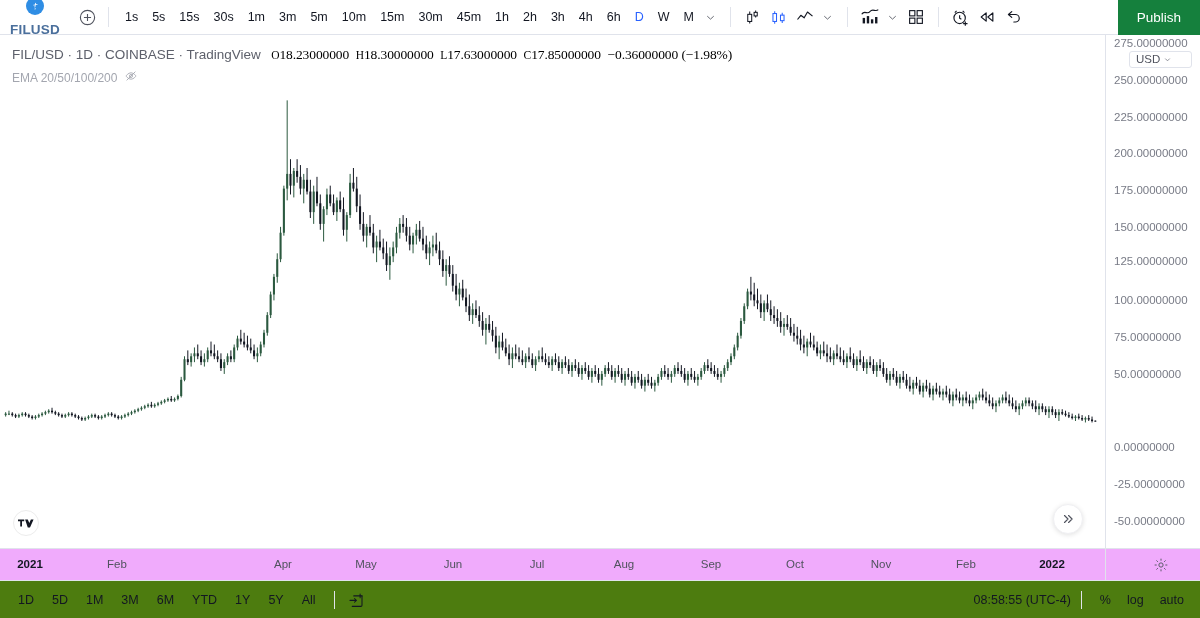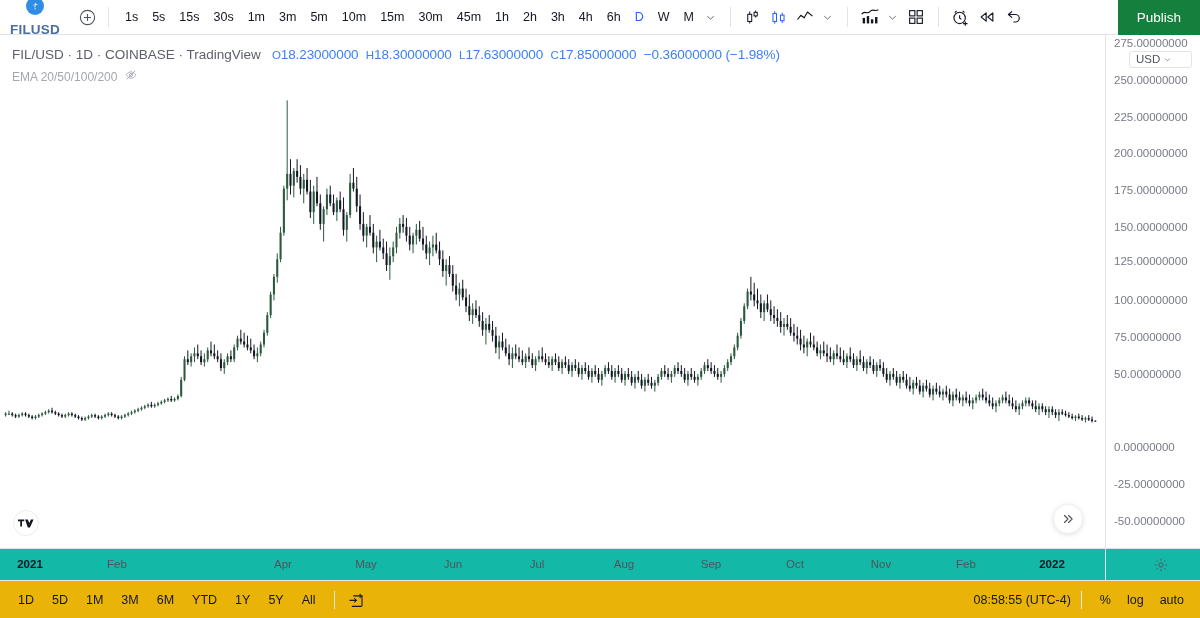--- a/index.html
+++ b/index.html
@@ -52,21 +52,21 @@
   }
 
   
   .chart-wrap {
     position:absolute; top:35px; left:0; width:1105px; height:513px;
     background:#fff; overflow:hidden;
   }
   .legend { position:absolute; top:12px; left:12px; pointer-events:none; }
   .legend-line1 { font-size:13.5px; color:#787b86; white-space:nowrap; }
   .legend-line1 .sym { color:#5d606b; }
-  .legend-line1 .ohlc { color:#3b82f6; letter-spacing:-0.1px; }
+  .legend-line1 .ohlc { color:#000000; letter-spacing:-0.1px;font-family:Liberation Serif, serif; }
   .legend-line1 .ohlc .lbl { font-size:11.5px; }
   .legend-line2 {
     margin-top:6px; font-size:12px; color:#a3a6af;
     display:flex; align-items:center; gap:7px;
   }
   .cand-svg { position:absolute; inset:0; }
 
   .scroll-btn {
     position:absolute; right:22px; bottom:14px;
     width:30px; height:30px; border-radius:50%;
@@ -99,37 +99,37 @@
   .pa-badge {
     position:absolute; left:0; width:95px; background:#131722; color:#fff;
     padding:3px 0 4px 8px; font-size:11.5px; line-height:14px;
     transform:translateY(-50%); cursor:pointer;
   }
   .pa-badge div { white-space:nowrap; }
 
   
   .time-axis {
     position:absolute; top:548px; left:0; width:1200px; height:32px;
-    border-top:1px solid #e0e3eb; background:#14b8a6;padding-left:41px;
+    border-top:1px solid #e0e3eb; background:#f0abfc;padding-left:41px;
   }
   .ta-label {
     position:absolute; top:9px; font-size:11.5px; color:#50535e;
     transform:translateX(-50%); white-space:nowrap;
   }
   .ta-label.year { font-weight:700; color:#131722; }
   .ta-gear {
     position:absolute; right:30px; top:7px; cursor:pointer;
     width:18px; height:18px; display:flex; align-items:center; justify-content:center;
   }
   .ta-divider { position:absolute; left:1105px; top:0; width:1px; height:32px; background:#e0e3eb; }
 
   
   .bottom-bar {
     position:absolute; top:580px; left:0; width:1200px; height:38px;
-    border-top:1px solid #e0e3eb; background:#eab308;
+    border-top:1px solid #e0e3eb; background:#4d7c0f;
     display:flex; align-items:center;
   }
   .rng {
     font-size:12.5px; color:#131722; padding:3px 8px; margin-left:2px;
     cursor:pointer; border-radius:3px; white-space:nowrap;
   }
   .rng:first-of-type { margin-left:10px; }
   .bb-sep { width:1px; height:18px; background:#e0e3eb; margin:0 10px; }
   .bb-spacer { flex:1 1 auto; }
   .clock { font-size:12.5px; color:#131722; white-space:nowrap; }

